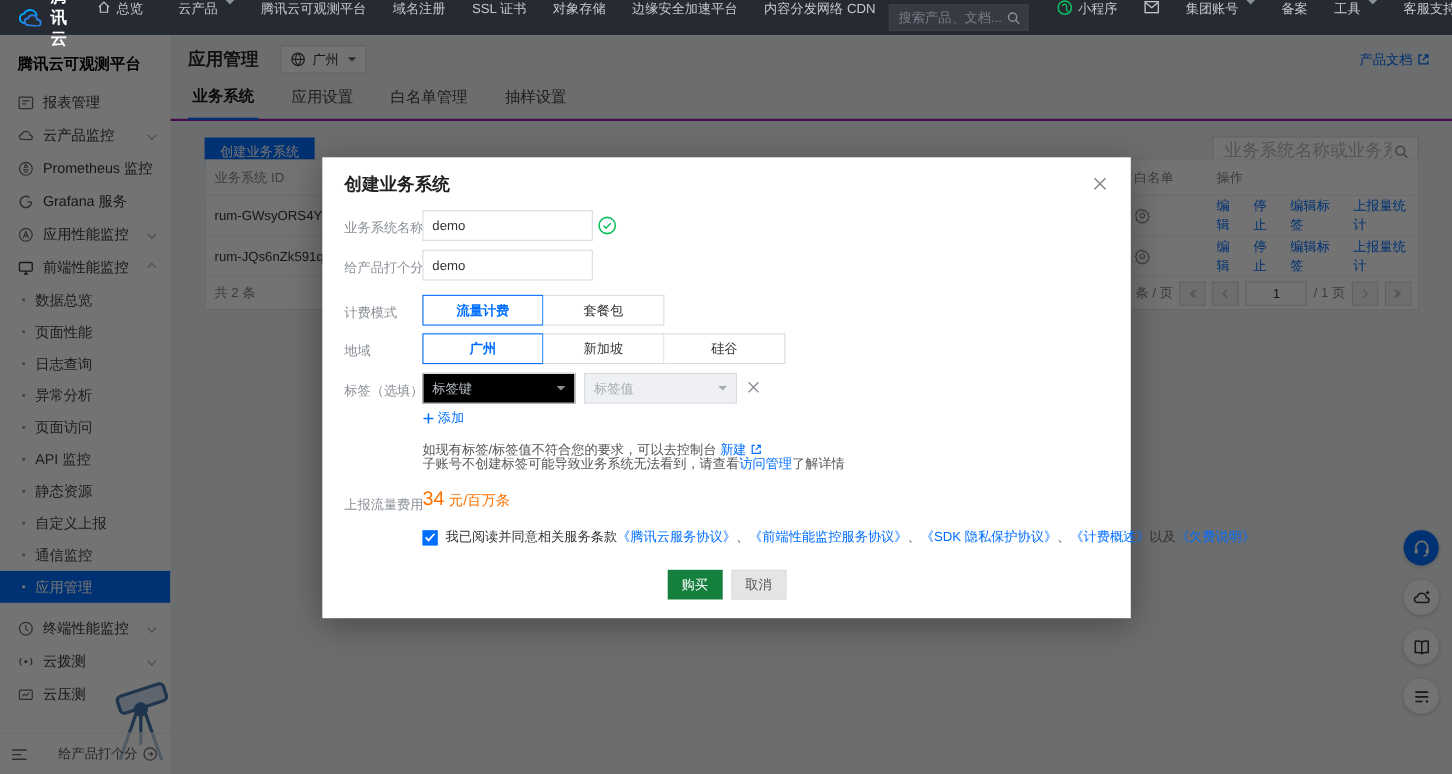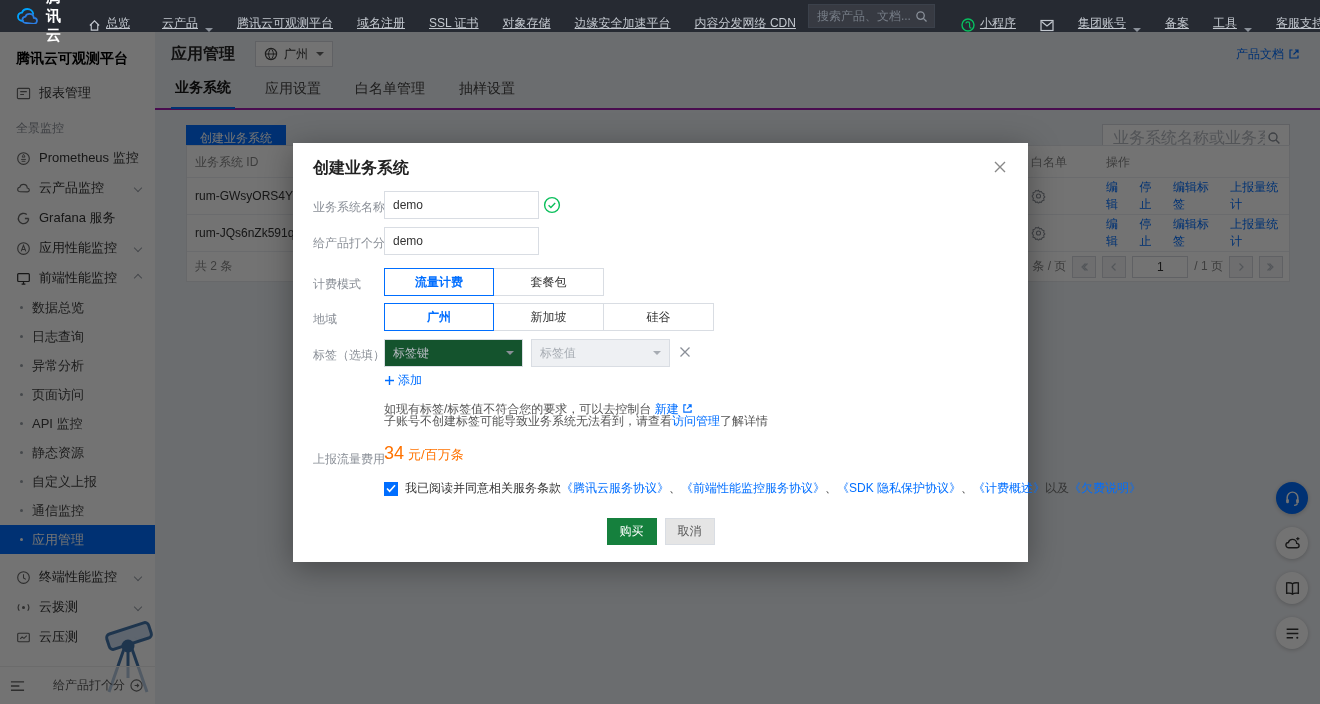--- a/index.html
+++ b/index.html
@@ -1,21 +1,21 @@
 <!DOCTYPE html>
 <html><head>
 <meta charset="utf-8">
 <style>
   html,body{margin:0;padding:0;background:#000;}
   *{box-sizing:border-box;font-family:"Liberation Sans","DejaVu Sans",sans-serif;}
   .stage{position:relative;width:1320px;height:704px;overflow:hidden;background:#eef1f5;}
 
   
   .navbar{position:absolute;top:0;left:0;width:1320px;height:32px;background:#262a32;display:flex;align-items:center;color:#c3c8cf;font-size:12px;z-index:60;}
-  .nv{display:flex;align-items:flex-end;gap:5px;padding:0 12px;height:32px;cursor:pointer;white-space:nowrap;text-decoration:underline;}
+  .nv{display:flex;align-items:flex-start;gap:5px;padding:0 12px;height:32px;cursor:pointer;white-space:nowrap;}
   .brand{display:flex;align-items:center;gap:6px;padding:0 14px 0 16px;}
   .brand b{color:#fff;font-size:15px;letter-spacing:1px;}
   .nav-divider{width:1px;height:14px;background:#454b55;margin:0 4px;}
   .caret{width:0;height:0;border-left:4px solid transparent;border-right:4px solid transparent;border-top:4px solid #8a9099;margin-left:2px;}
   .nav-search{display:flex;align-items:center;background:rgba(255,255,255,0.08);border:1px solid #3b414b;height:24px;width:142px;margin:0 14px 0 auto;padding:0 6px;}
   .nav-search input{flex:1;background:transparent;border:none;outline:none;color:#cfd3d9;font-size:12px;width:100px;}
   .nav-search input::placeholder{color:#767d87;}
   .icon{display:inline-flex;align-items:center;justify-content:center;}
 
   
@@ -70,21 +70,21 @@
   .modal{position:absolute;left:293px;top:143px;width:735px;height:419px;background:#fff;z-index:50;box-shadow:0 6px 30px rgba(0,0,0,.35);}
   .m-title{position:absolute;left:20px;top:15px;font-size:16px;font-weight:bold;color:#222;}
   .m-close{position:absolute;right:18px;top:14px;width:20px;height:20px;color:#888;cursor:pointer;display:flex;align-items:center;justify-content:center;}
   .m-label{position:absolute;left:20px;font-size:12px;color:#8a8f97;}
   .req{color:#e54545;margin-left:2px;}
   .m-input{position:absolute;left:91px;width:155px;height:28px;border:1px solid #d9dde3;padding:0 8px;font-size:12px;color:#333;outline:none;}
   .seg{position:absolute;left:91px;display:flex;}
   .seg .opt{width:110px;height:28px;border:1px solid #d9dde3;border-left-width:0;display:flex;align-items:center;justify-content:center;font-size:12px;color:#333;cursor:pointer;background:#fff;}
   .seg .opt:first-child{border-left-width:1px;}
   .seg .opt.sel{border:1px solid #006eff;color:#006eff;font-weight:bold;}
-  .selbox{position:absolute;height:28px;width:139px;border:1px solid #d9dde3;background:#14532d;display:flex;align-items:center;padding:0 8px;font-size:12px;color:#b6bac1;cursor:pointer;}
+  .selbox{position:absolute;height:28px;width:139px;border:1px solid #d9dde3;background:#000000;display:flex;align-items:center;padding:0 8px;font-size:12px;color:#b6bac1;cursor:pointer;}
   .selbox.disabled{background:#eef0f3;color:#a7acb3;}
   .selbox .caret{margin-left:auto;}
   .m-note{position:absolute;left:91px;font-size:12px;color:#555;}
   .fee-val{position:absolute;left:91px;color:#ff7200;}
   .fee-val b{font-size:18px;font-weight:normal;}
   .fee-val span{font-size:13px;margin-left:4px;}
   .agree{position:absolute;left:91px;top:337px;display:flex;align-items:center;font-size:12px;color:#333;white-space:nowrap;}
   .agree .cb{width:14px;height:14px;background:#006eff;margin-right:7px;display:inline-flex;align-items:center;justify-content:center;cursor:pointer;flex:none;}
   .m-btns{position:absolute;left:0;right:0;top:375px;display:flex;justify-content:center;gap:8px;}
   .btn-buy{background:#15803d;color:#fff;border:none;width:50px;height:27px;font-size:12px;cursor:pointer;}
@@ -186,43 +186,42 @@
     <div class="sb-title">腾讯云可观测平台</div>
     <div class="sb-item">
       <span class="icon">
           <svg width="15" height="15" viewBox="0 0 16 16">
             <rect x="1.5" y="2.5" width="13" height="11" rx="1" fill="none" stroke="#666" stroke-width="1.2"></rect>
             <path d="M4.5 6h7M4.5 9h4" stroke="#666" stroke-width="1.2"></path>
           </svg>
         </span>
       <span>报表管理</span>
     </div>
-    <div class="sb-section">全景监控</div>
-
+
+    <div class="sb-item">
+      <span class="icon">
+          <svg width="15" height="15" viewBox="0 0 16 16">
+            <path d="M4.5 11.5C3 11.5 1.8 10.4 1.8 9c0-1.3 1-2.3 2.3-2.4C4.5 4.9 6 3.6 7.9 3.6c2.2 0 4 1.7 4.1 3.8 1.2.1 2.2 1 2.2 2.2 0 1.1-1 2-2.2 2z" fill="none" stroke="#666" stroke-width="1.2"></path>
+          </svg>
+        </span>
+      <span>云产品监控</span>
+        <span class="chev"></span>
+    </div>
     <div class="sb-item">
       <span class="icon">
           <svg width="15" height="15" viewBox="0 0 16 16">
             <circle cx="8" cy="8" r="6.2" fill="none" stroke="#666" stroke-width="1.2"></circle>
             <path d="M5.5 9h5M6 11h4M6.5 6.5C6.5 5 8 4.5 8 3.5c.8.8 1.5 1.8 1.5 3z" fill="none" stroke="#666" stroke-width="1"></path>
           </svg>
         </span>
       <span>Prometheus 监控</span>
     </div>
     <div class="sb-item">
       <span class="icon">
           <svg width="15" height="15" viewBox="0 0 16 16">
-            <path d="M4.5 11.5C3 11.5 1.8 10.4 1.8 9c0-1.3 1-2.3 2.3-2.4C4.5 4.9 6 3.6 7.9 3.6c2.2 0 4 1.7 4.1 3.8 1.2.1 2.2 1 2.2 2.2 0 1.1-1 2-2.2 2z" fill="none" stroke="#666" stroke-width="1.2"></path>
-          </svg>
-        </span>
-      <span>云产品监控</span>
-        <span class="chev"></span>
-    </div>
-    <div class="sb-item">
-      <span class="icon">
-          <svg width="15" height="15" viewBox="0 0 16 16">
             <path d="M13.5 8a5.5 5.5 0 1 1-2-4.2M13.5 8H9.5" fill="none" stroke="#666" stroke-width="1.4"></path>
           </svg>
         </span>
       <span>Grafana 服务</span>
     </div>
     <div class="sb-item">
       <span class="icon">
           <svg width="15" height="15" viewBox="0 0 16 16">
             <circle cx="8" cy="8" r="6.2" fill="none" stroke="#666" stroke-width="1.2"></circle>
             <path d="M5.5 11L8 4.5 10.5 11M6.4 9h3.2" fill="none" stroke="#666" stroke-width="1.1"></path>
@@ -238,20 +237,24 @@
             <path d="M6 14h4M8 11.5V14" stroke="#333" stroke-width="1.3"></path>
           </svg>
         </span>
       <span>前端性能监控</span>
         <span class="chev up"></span>
     </div>
 
     <div class="sb-sub">
         <span class="dot"></span>
         <span>数据总览</span>
+      </div>
+    <div class="sb-sub">
+        <span class="dot"></span>
+        <span>页面性能</span>
       </div>
     <div class="sb-sub">
         <span class="dot"></span>
         <span>日志查询</span>
       </div>
     <div class="sb-sub">
         <span class="dot"></span>
         <span>异常分析</span>
       </div>
     <div class="sb-sub">

